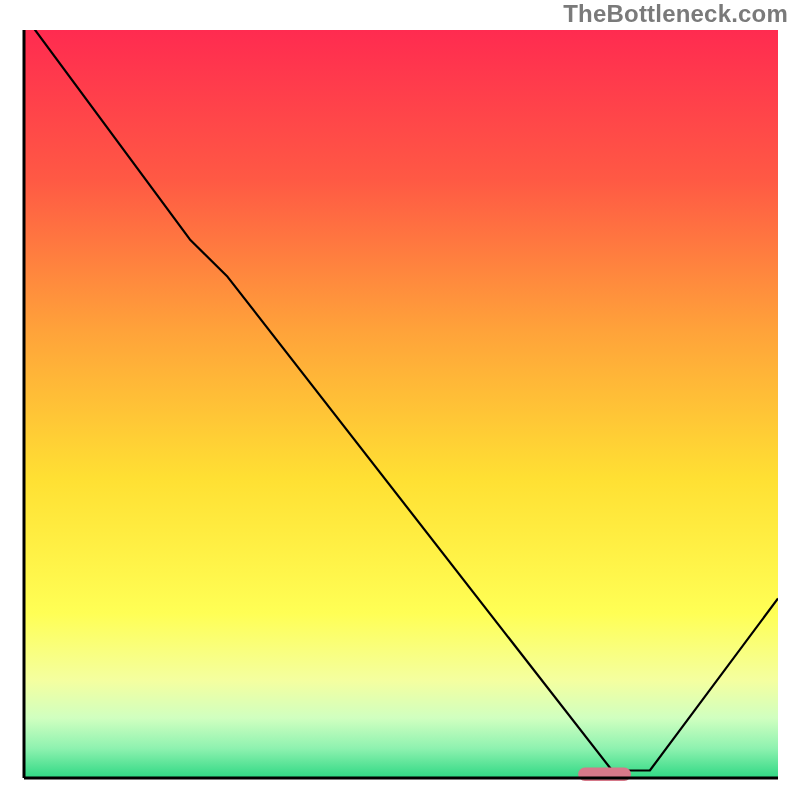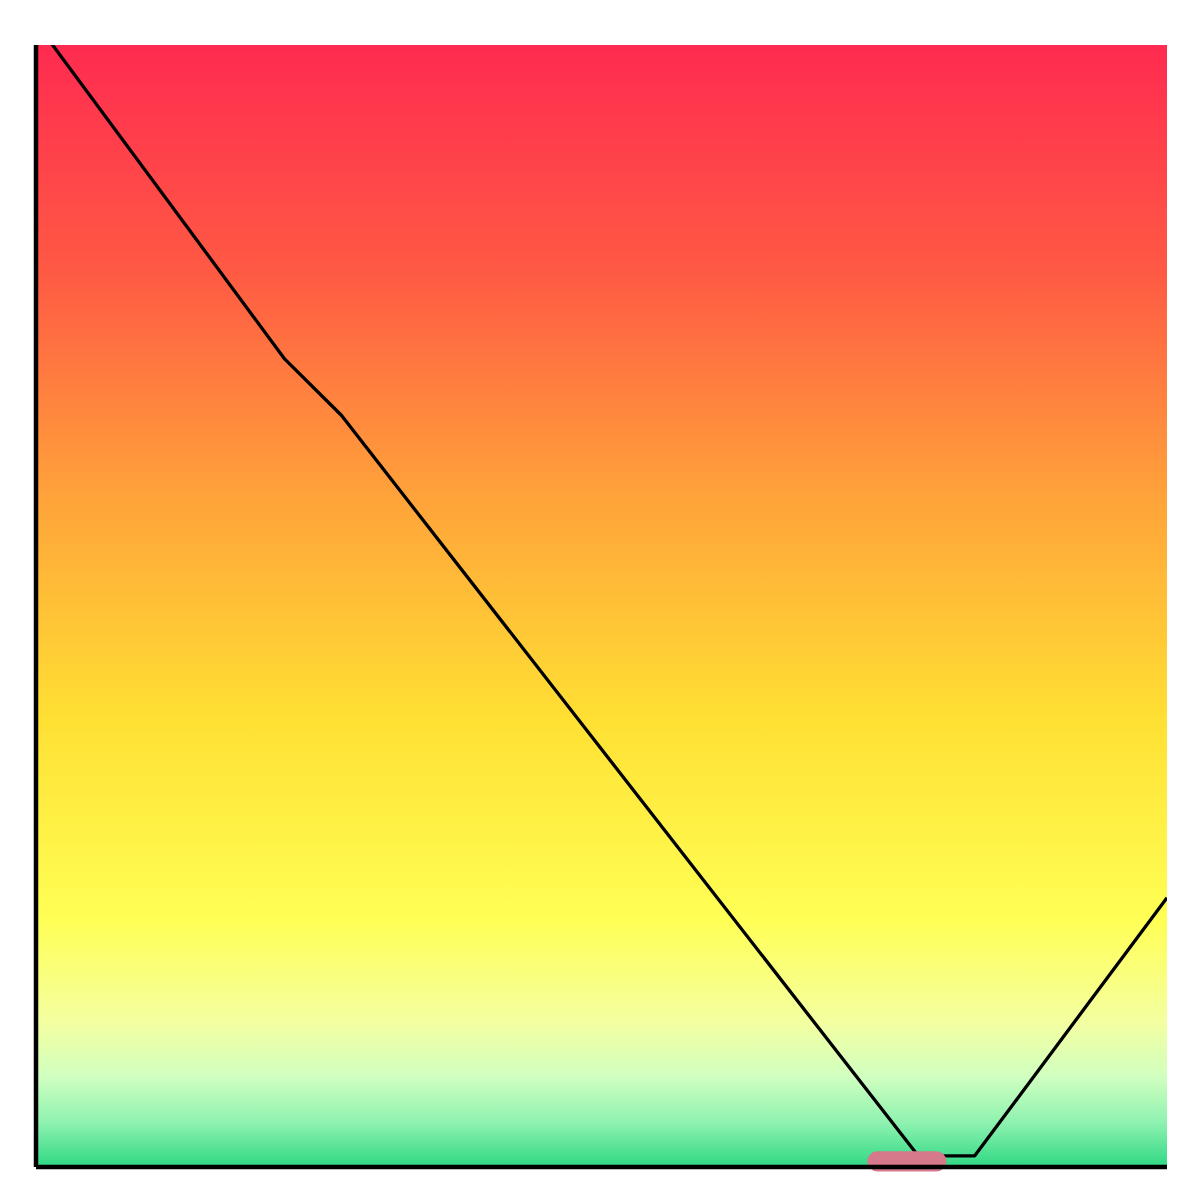--- a/index.html
+++ b/index.html
@@ -27,20 +27,21 @@
     user-select: none;
   }
   svg {
     display: block;
   }
 </style>
 </head>
 <body>
 
 <div class="chart-outer">
+  <div class="attribution">TheBottleneck.com</div>
   <svg id="chart-svg" width="800" height="800" viewBox="0 0 800 800">
       <defs>
         <linearGradient id="bg-grad" x1="0" y1="0" x2="0" y2="1">
           <stop offset="0%" stop-color="#ff2b50"></stop>
           <stop offset="20%" stop-color="#ff5944"></stop>
           <stop offset="40%" stop-color="#ffa23a"></stop>
           <stop offset="60%" stop-color="#ffe033"></stop>
           <stop offset="78%" stop-color="#ffff55"></stop>
           <stop offset="87%" stop-color="#f4ffa0"></stop>
           <stop offset="92%" stop-color="#d0ffc0"></stop>

